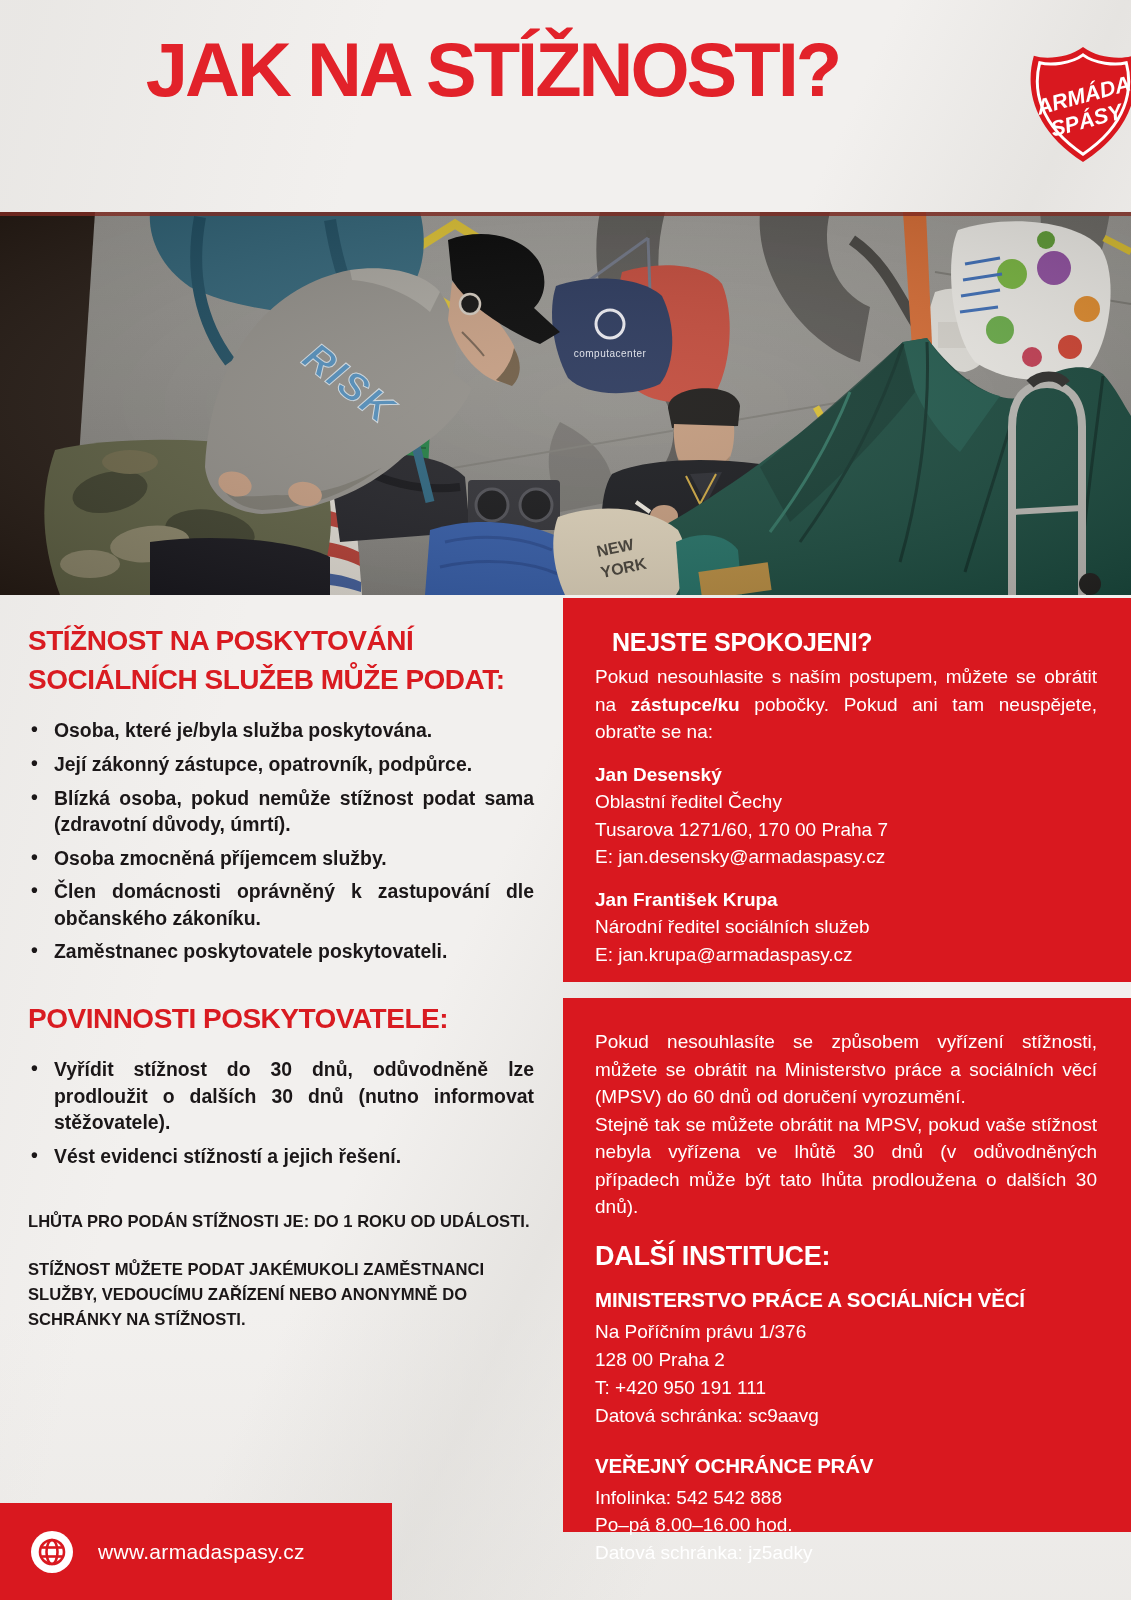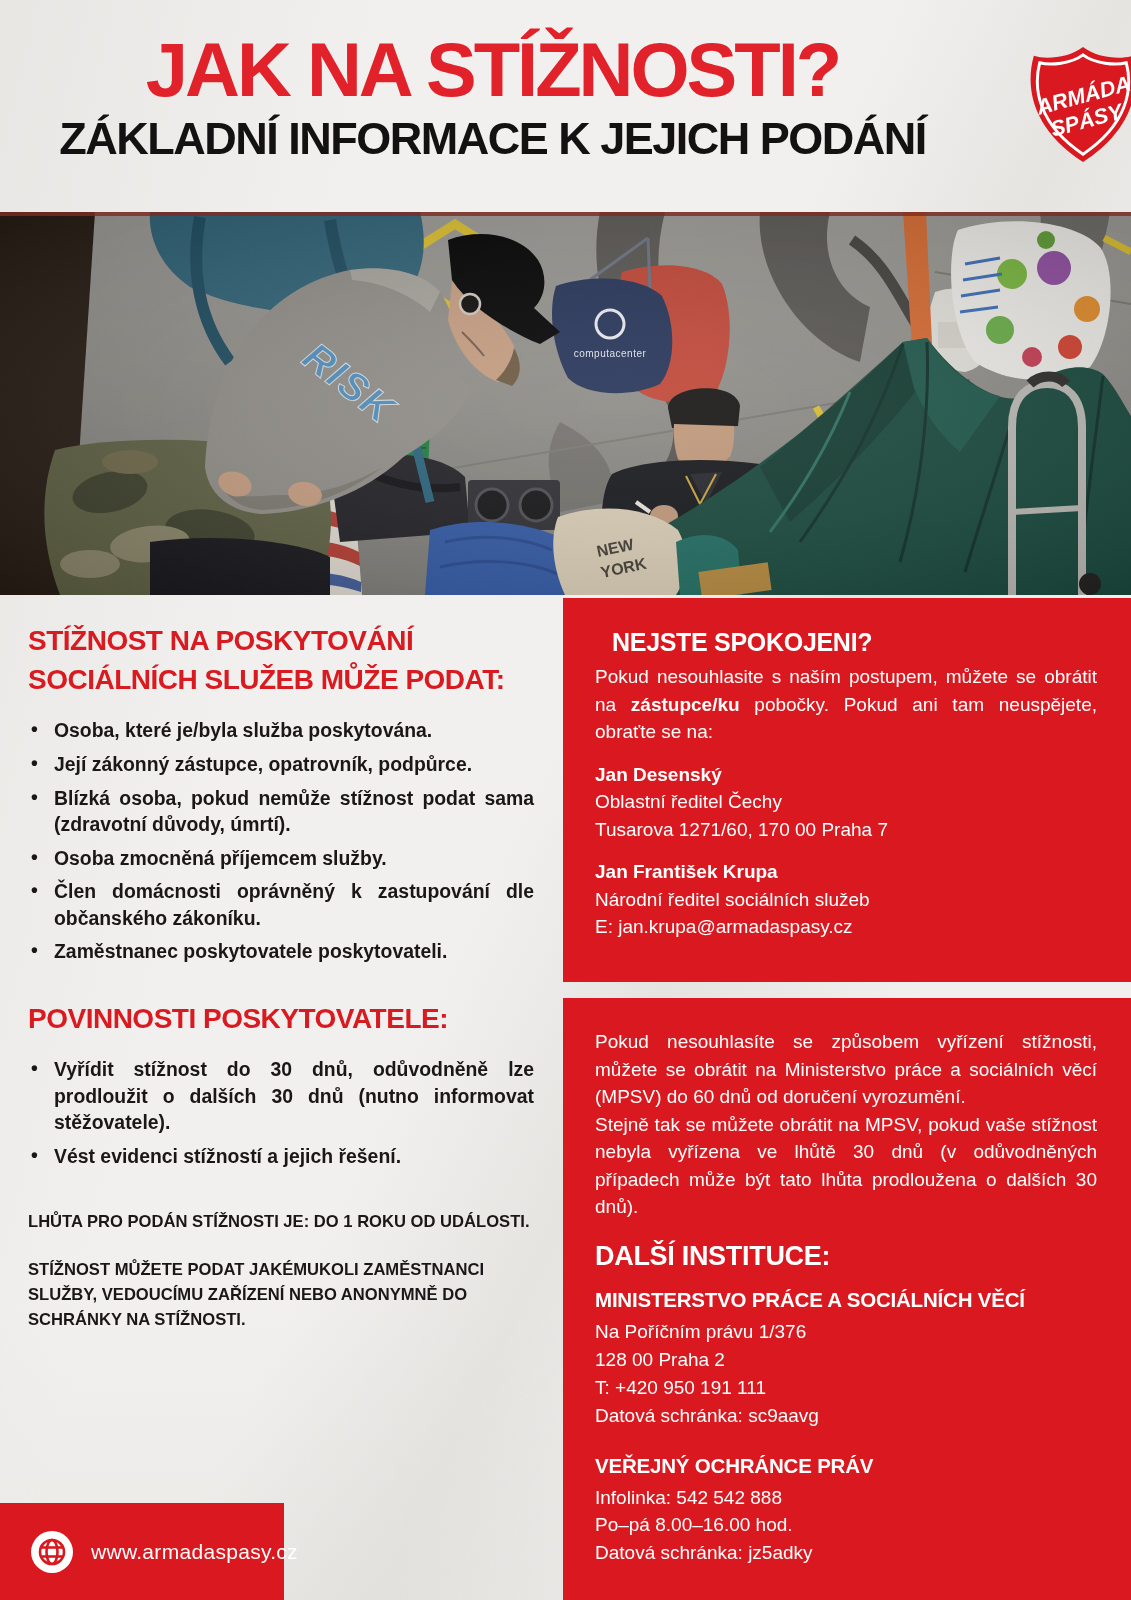--- a/index.html
+++ b/index.html
@@ -52,49 +52,48 @@
   .note { margin:0; font-size:16.6px; font-weight:700; line-height:1.5; }
   .note1 { margin-top:40px; }
   .note2 { margin-top:24px; }
 
   
   .rbox {
     position:absolute; left:563px; width:568px; background:#d9181f; color:#ffffff;
     box-sizing:border-box;
   }
   .box1 { top:3px; height:384px; padding:30px 34px 0 32px; }
-  .box2 { top:403px; height:602px; padding:30px 34px 0 32px; }
+  .box2 { top:403px; height:534px; padding:30px 34px 0 32px; }
   .rbox h3 { margin:0 17px 6px; font-size:25px; font-weight:700; letter-spacing:-0.3px; }
   .rbox p { margin:0; font-size:19px; line-height:1.45; text-align:justify; }
   .rbox .b { font-weight:700; }
   .contact { margin-top:15px; font-size:19px; line-height:1.45; }
   .cname { font-weight:700; }
   .box2 .big-h { margin:20px 0 0; font-size:27px; font-weight:700; letter-spacing:-0.3px; }
   .inst { margin-top:16px; }
   .inst h4 { margin:0 0 6px; font-size:20.5px; font-weight:700; letter-spacing:-0.2px; }
   .inst .iline { font-size:19px; line-height:1.47; }
   .inst2 { margin-top:24px; }
 
   
   .footer-bar {
-    position:absolute; left:0; top:1503px; width:284px; height:97px;
-    background:#d9181f; display:flex; align-items:center; z-index:3;
+    position:absolute; left:0; top:1503px; width:392px; height:97px;
+    background:#d9181f; display:flex; align-items:center; z-index:3;gap:7px;
   }
   .globe { margin-left:30px; flex:0 0 auto; }
   .footer-url { color:#ffffff; font-size:21px; font-weight:400; margin-left:17px; letter-spacing:0.3px; }
 </style>
 </head>
 <body>
 
 <div class="page">
 
   <div class="header">
     <div class="header-text">
       <h1 class="main-title">JAK NA STÍŽNOSTI?</h1>
-      <div class="sub-title">ZÁKLADNÍ INFORMACE K JEJICH PODÁNÍ</div>
     </div>
     <svg class="logo" viewBox="0 0 120 128">
       <path d="M60 5 C 74 16, 98 18, 110 14 C 119 46, 112 88, 60 122 C 8 88, 1 46, 10 14 C 22 18, 46 16, 60 5 Z" fill="#d9181f"></path>
       <path d="M60 13 C 72 22, 93 24, 104 21 C 111 48, 105 84, 60 114 C 15 84, 9 48, 16 21 C 27 24, 48 22, 60 13 Z" fill="none" stroke="#ffffff" stroke-width="3"></path>
       <text x="62" y="62" transform="rotate(-15 60 60)" text-anchor="middle" font-size="22" font-weight="700" fill="#ffffff" font-style="italic">ARMÁDA</text>
       <text x="64" y="88" transform="rotate(-15 60 82)" text-anchor="middle" font-size="22" font-weight="700" fill="#ffffff" font-style="italic">SPÁSY</text>
     </svg>
   </div>
 
   <div class="photo">
@@ -325,20 +324,21 @@
       <p class="note note2">STÍŽNOST MŮŽETE PODAT JAKÉMUKOLI ZAMĚSTNANCI SLUŽBY, VEDOUCÍMU ZAŘÍZENÍ NEBO ANONYMNĚ DO SCHRÁNKY NA STÍŽNOSTI.</p>
     </div>
 
     <div class="rbox box1">
       <h3>NEJSTE SPOKOJENI?</h3>
       <p><span>Pokud nesouhlasite s naším postupem, můžete se obrátit na </span><span class="b">zástupce/ku</span><span> pobočky. Pokud ani tam neuspějete, obraťte se na:</span></p>
       <div class="contact">
         <div class="cname">Jan Desenský</div>
         <div>Oblastní ředitel Čechy</div>
         <div>Tusarova 1271/60, 170 00 Praha 7</div>
+        <div>E: jan.desensky@armadaspasy.cz</div>
       </div>
       <div class="contact">
         <div class="cname">Jan František Krupa</div>
         <div>Národní ředitel sociálních služeb</div>
         <div>E: jan.krupa@armadaspasy.cz</div>
       </div>
     </div>
 
     <div class="rbox box2">
       <p>Pokud nesouhlasíte se způsobem vyřízení stížnosti, můžete se obrátit na Ministerstvo práce a sociálních věcí (MPSV) do 60 dnů od doručení vyrozumění.</p>

